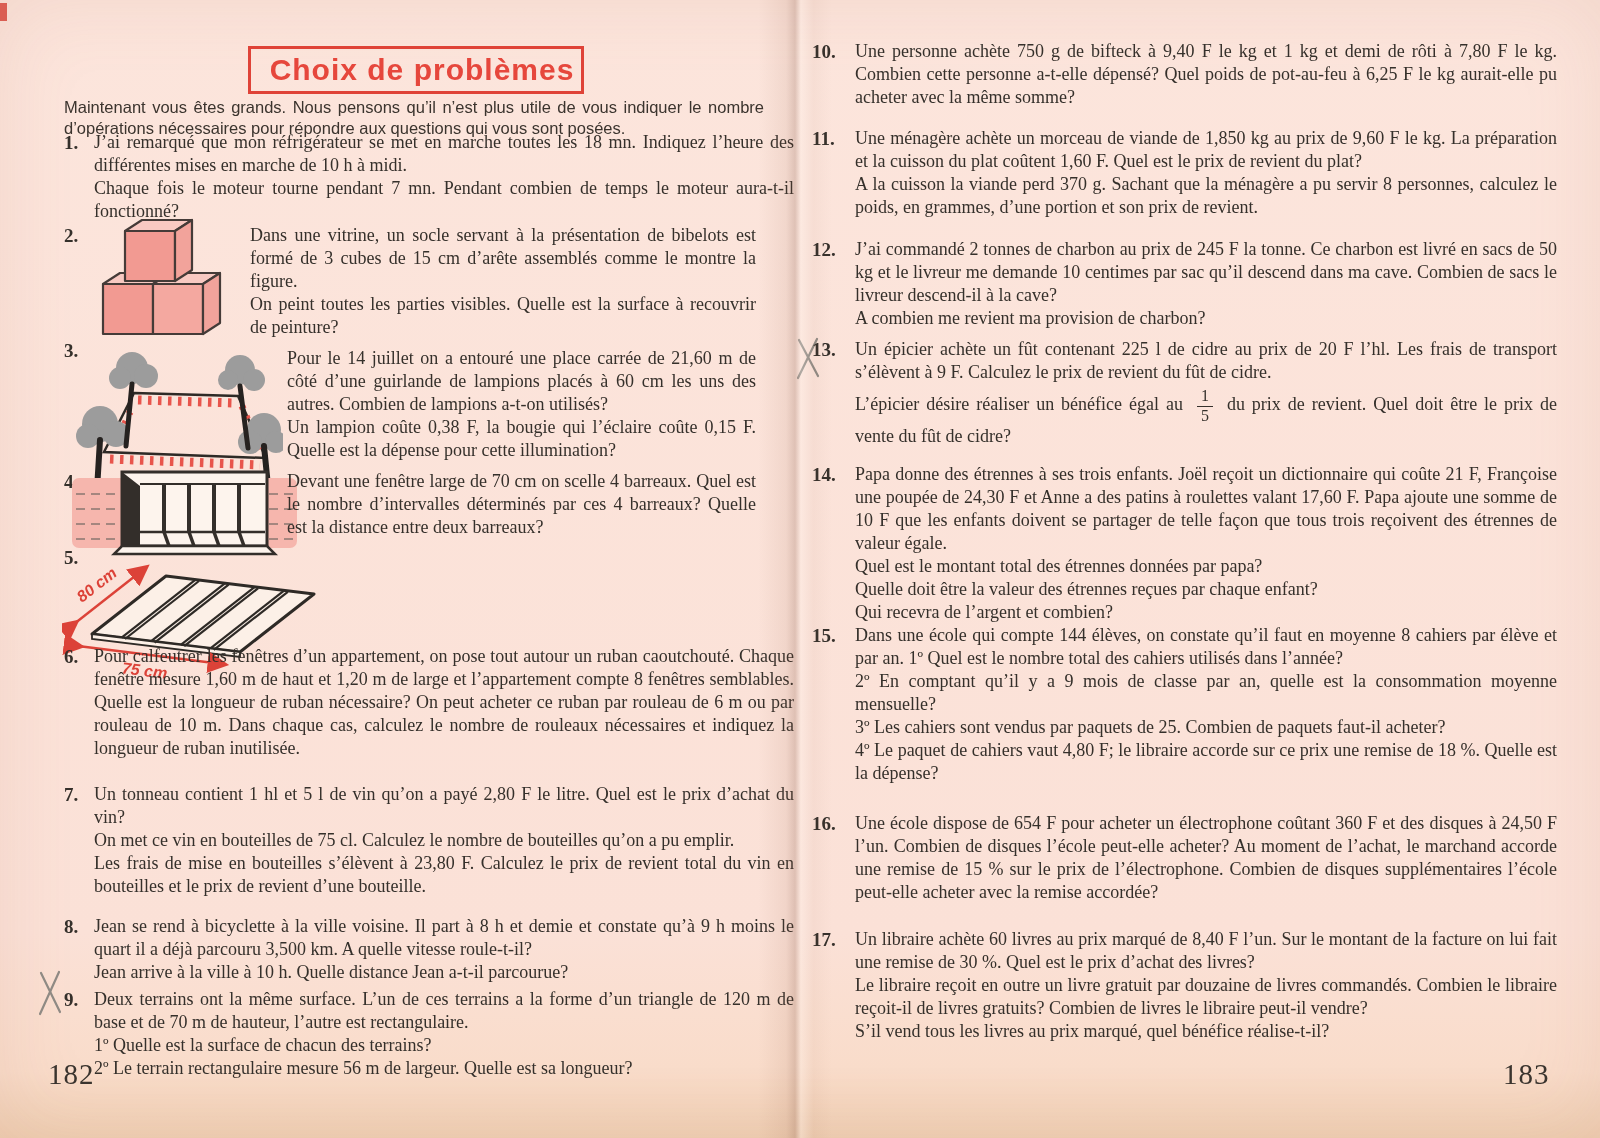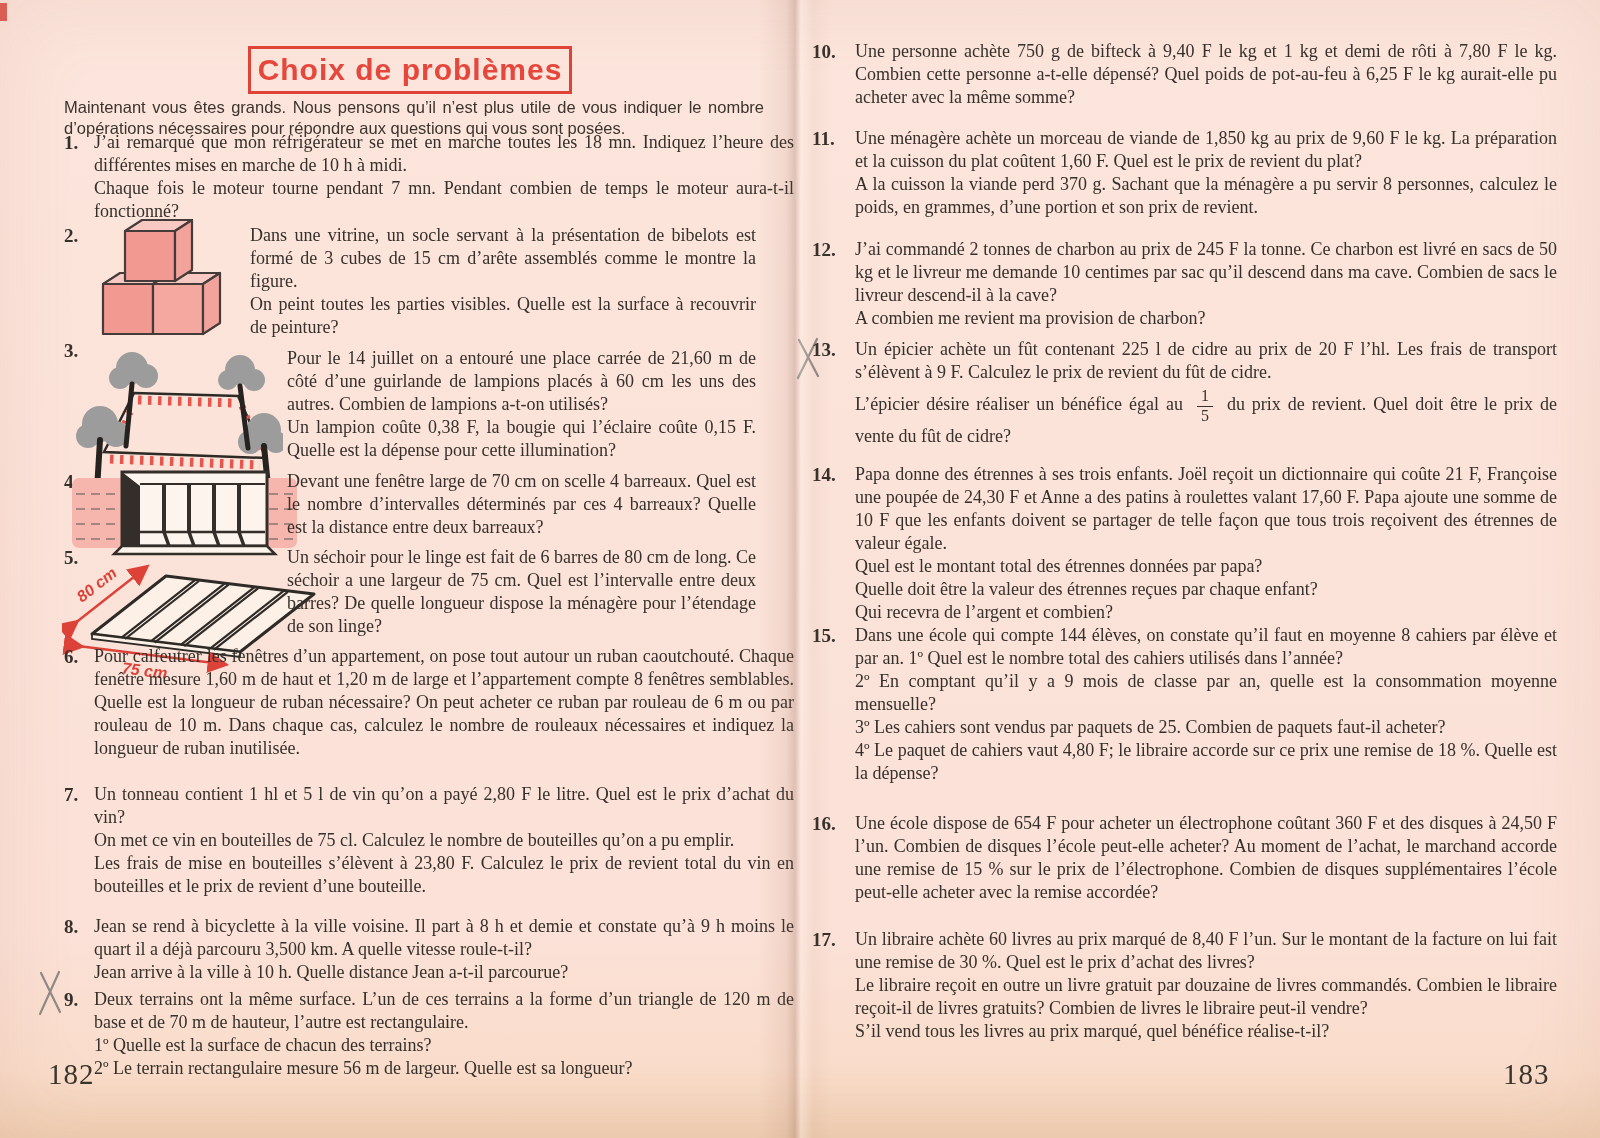--- a/index.html
+++ b/index.html
@@ -14,20 +14,21 @@
   #page-right{left:790px;width:810px;}
   #gutter{
     position:absolute;left:758px;top:0;width:74px;height:1138px;pointer-events:none;
     background:linear-gradient(90deg,rgba(150,95,70,0) 0%,rgba(150,95,70,0.10) 38%,rgba(120,70,50,0.22) 50%,rgba(255,245,238,0.30) 58%,rgba(150,95,70,0.05) 75%,rgba(150,95,70,0) 100%);
   }
   #corner-mark{position:absolute;left:0;top:3px;width:7px;height:18px;background:#d5483d;opacity:.85;}
   .titlebox{
     position:absolute;left:248px;top:46px;width:318px;height:42px;
     border:3px solid #df4338;display:flex;align-items:center;justify-content:center;
     background:transparent;
+    padding-left:12px;
   }
   .titlebox span{
     font-family:"Liberation Sans","DejaVu Sans",sans-serif;font-weight:bold;
     font-size:30px;color:#e6473c;letter-spacing:1px;white-space:nowrap;
   }
   .intro{
     position:absolute;left:64px;top:97px;width:700px;
     font-family:"Liberation Sans","DejaVu Sans",sans-serif;
     font-size:16.5px;line-height:21px;color:#3b342e;text-align:justify;
   }
@@ -181,23 +182,20 @@
             <path d="M151.8,99.8 L225.8,41.8"></path>
         </g>
         <g stroke="#dc4238" stroke-width="2.4" fill="none">
           <path d="M12,74 L82,19" marker-start="url(#ah)" marker-end="url(#ah)"></path>
           <path d="M16,96 L160,114" marker-start="url(#ah)" marker-end="url(#ah)"></path>
         </g>
         <text class="rlabel" x="38" y="39" font-size="16" text-anchor="middle" transform="rotate(-38 38 39)">80 cm</text>
         <text class="rlabel" x="82" y="126" font-size="16" text-anchor="middle" transform="rotate(7 82 126)">75 cm</text>
       </svg>
     </div>
-    <div class="prob figtext" style="left:287px;top:546px;width:469px;">
-      <div class="ptext">Un séchoir pour le linge est fait de 6 barres de 80 cm de long. Ce séchoir a une largeur de 75 cm. Quel est l’intervalle entre deux barres? De quelle longueur dispose la ménagère pour l’étendage de son linge?</div>
-    </div>
 
     <div class="prob lp" style="left:64px;top:645px;width:700px;">
       <span class="num">6.</span>
       <div class="ptext">Pour calfeutrer les fenêtres d’un appartement, on pose tout autour un ruban caoutchouté. Chaque fenêtre mesure 1,60 m de haut et 1,20 m de large et l’appartement compte 8 fenêtres semblables. Quelle est la longueur de ruban nécessaire? On peut acheter ce ruban par rouleau de 6 m ou par rouleau de 10 m. Dans chaque cas, calculez le nombre de rouleaux nécessaires et indiquez la longueur de ruban inutilisée.</div>
     </div>
 
     <div class="prob lp" style="left:64px;top:783px;width:700px;">
       <span class="num">7.</span>
       <div class="ptext">Un tonneau contient 1 hl et 5 l de vin qu’on a payé 2,80 F le litre. Quel est le prix d’achat du vin?
 On met ce vin en bouteilles de 75 cl. Calculez le nombre de bouteilles qu’on a pu emplir.

